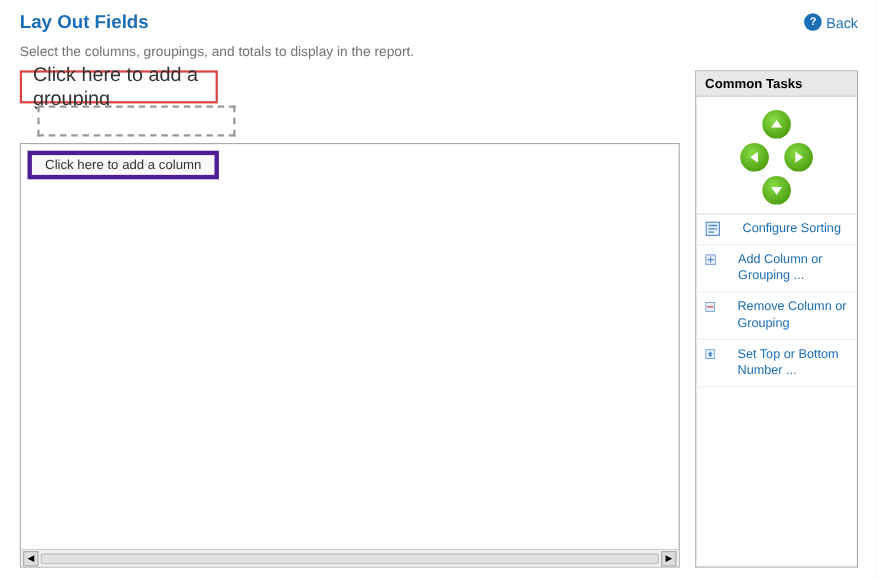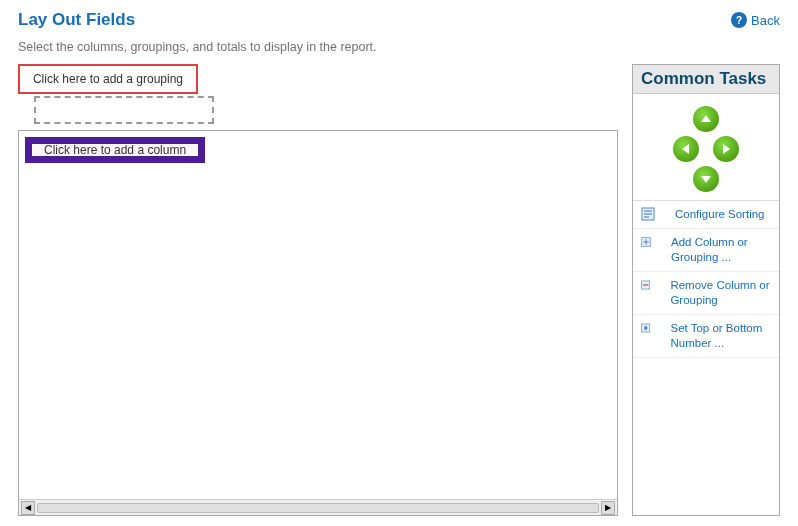--- a/index.html
+++ b/index.html
@@ -88,21 +88,21 @@
       gap: 0;
     }
 
     .grouping-box {
       border: 2px solid #e04040;
       background: #fff;
       padding: 5px 10px;
       width: 180px;
       cursor: pointer;
       color: #333;
-      font-size: 12px;
+      font-size: 18px;
       display: flex;
       align-items: center;
       justify-content: center;
       height: 30px;
     }
 
     .grouping-sub-box {
       border: 2px dashed #999;
       background: #fff;
       width: 180px;
@@ -123,21 +123,21 @@
     }
 
     .table-inner {
       flex: 1;
       padding: 6px;
       display: flex;
       align-items: flex-start;
     }
 
     .add-column-btn {
-      border: 7px solid #4c1d95;
+      border: 4px solid #4c1d95;
       background: #f8f8f8;
       padding: 4px 12px;
       font-size: 12px;
       color: #333;
       cursor: pointer;
       height: 26px;
       display: flex;
       align-items: center;
     }
 
@@ -179,23 +179,23 @@
       border: 1px solid #aaa;
       background: #fff;
       display: flex;
       flex-direction: column;
       flex-shrink: 0;
     }
 
     .common-tasks-header {
       background: #e8e8e8;
       padding: 4px 8px;
-      font-size: 17px;
+      font-size: 12px;
       font-weight: bold;
-      color: #0c4a6e;
+      color: #000000;
       border-bottom: 1px solid #ccc;
     }
 
     
     .arrow-buttons-area {
       display: flex;
       flex-direction: column;
       align-items: center;
       padding: 10px 0 6px 0;
       border-bottom: 1px solid #ddd;

